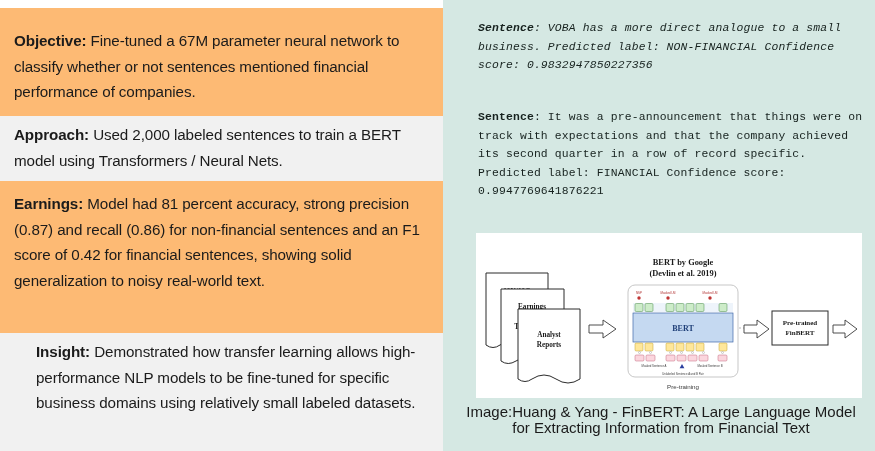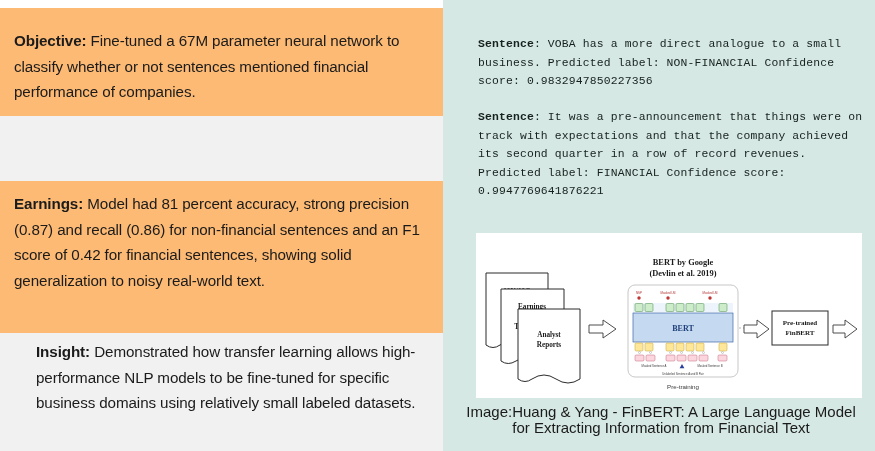--- a/index.html
+++ b/index.html
@@ -63,21 +63,21 @@
     left: 35px;
     width: 385px;
     font-family: "Liberation Mono", "DejaVu Sans Mono", monospace;
     font-size: 11.4px;
     line-height: 18.5px;
     color: #16211e;
     white-space: pre-wrap;
     letter-spacing: 0.15px;
   }
   .code-block b { font-weight: bold; }
-  #code-1 { top: 35px; }
+  #code-1 { top: 19px; font-style: italic; }
   #code-2 { top: 108px; }
 
   
   #figure-frame {
     position: absolute;
     left: 33px;
     top: 233px;
     width: 386px;
     height: 165px;
     background: #ffffff;
@@ -106,36 +106,39 @@
 
   <div id="left-panel">
 
     <div class="band" id="band-approach"></div>
     <div class="band" id="band-insight"></div>
 
     <div class="bullet" id="bullet-objective">
       <b>Objective:</b><span> Fine-tuned a 67M parameter neural network to classify whether or not sentences mentioned financial performance of companies.</span>
     </div>
 
+    <div class="bullet" id="bullet-approach">
+      <b>Approach:</b><span> Used 2,000 labeled sentences to train a BERT model using Transformers / Neural Nets.</span>
+    </div>
 
     <div class="bullet" id="bullet-results">
       <b>Earnings:</b><span> Model had 81 percent accuracy, strong precision (0.87) and recall (0.86) for non-financial sentences and an F1 score of 0.42 for financial sentences, showing solid generalization to noisy real-world text.</span>
     </div>
 
     <div class="bullet" id="bullet-insight">
       <b>Insight:</b><span> Demonstrated how transfer learning allows high-performance NLP models to be fine-tuned for specific business domains using relatively small labeled datasets.</span>
     </div>
 
   </div>
 
   <div id="right-panel">
 
     <div class="code-block" id="code-1"><b>Sentence</b><span>: VOBA has a more direct analogue to a small business. Predicted label: NON-FINANCIAL Confidence score: 0.9832947850227356</span></div>
 
-    <div class="code-block" id="code-2"><b>Sentence</b><span>: It was a pre-announcement that things were on track with expectations and that the company achieved its second quarter in a row of record revenues. Predicted label: FINANCIAL Confidence score: 0.9947769641876221</span></div>
+    <div class="code-block" id="code-2"><b>Sentence</b><span>: It was a pre-announcement that things were on track with expectations and that the company achieved its second quarter in a row of record specific. Predicted label: FINANCIAL Confidence score: 0.9947769641876221</span></div>
 
     <div id="figure-frame">
       <svg id="figure-canvas" viewBox="0 0 386 165" xmlns="http://www.w3.org/2000/svg">
         <rect x="0" y="0" width="386" height="165" fill="#ffffff"></rect>
 
         <path d="M10 40 L72 40 L72 112 Q60 120 48 112 Q36 104 24 112 Q17 117 10 112 Z" fill="#ffffff" stroke="#2b2b2b" stroke-width="1"></path>
         <text x="41" y="61" font-family="Liberation Serif, serif" font-size="7.2" font-weight="bold" text-anchor="middle" fill="#1b1b1b">10K/10Q</text>
 
         <path d="M25 56 L88 56 L88 128 Q76 136 64 128 Q52 120 40 128 Q32 133 25 128 Z" fill="#ffffff" stroke="#2b2b2b" stroke-width="1"></path>
         <text x="56" y="76" font-family="Liberation Serif, serif" font-size="7.2" font-weight="bold" text-anchor="middle" fill="#1b1b1b">Earnings</text>

